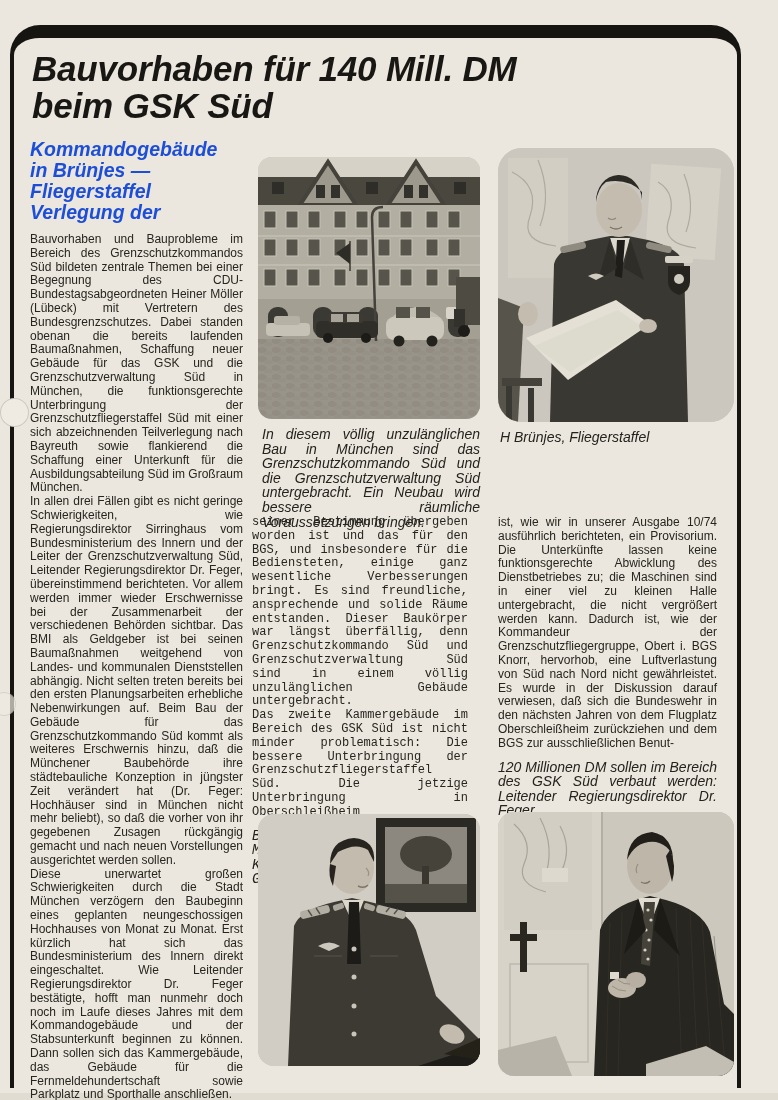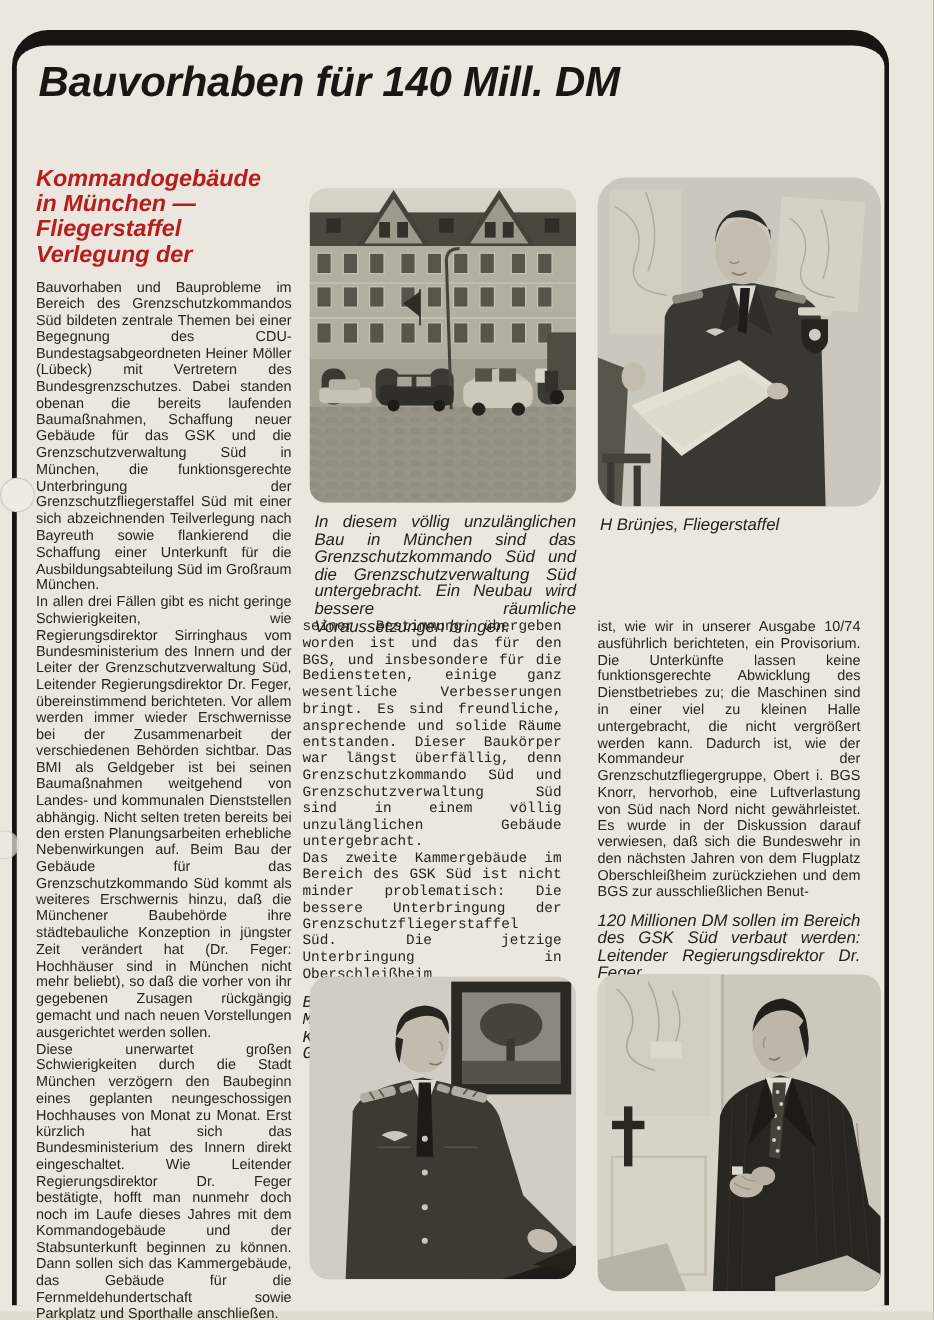--- a/index.html
+++ b/index.html
@@ -12,21 +12,21 @@
   .frame{position:absolute;left:10px;top:25px;width:731px;height:1063px;
     border-top:13px solid #161511;border-left:4px solid #161511;border-right:4px solid #161511;
     border-radius:30px 30px 0 0;box-sizing:border-box;pointer-events:none;}
   .hole{position:absolute;border-radius:50%;background:#efebe2;border:1px solid rgba(60,55,45,.18);}
   .hole-1{left:0px;top:398px;width:27px;height:27px;}
   .hole-2{left:-8px;top:692px;width:22px;height:22px;opacity:.7;}
   .title{position:absolute;left:32px;top:50px;margin:0;font-size:35px;line-height:37px;
     font-weight:bold;font-style:italic;color:#181713;letter-spacing:-0.2px;}
   .title span{display:block;}
   .subhead{position:absolute;left:30px;top:139px;margin:0;font-size:19.5px;line-height:21px;
-    font-weight:bold;font-style:italic;color:#b91c1c;}
+    font-weight:bold;font-style:italic;color:#1d4ed8;}
   .subhead span{display:block;}
   .col{position:absolute;font-size:12px;line-height:13.8px;text-align:justify;color:#26251f;}
   .col p{margin:0;}
   .col-left{left:30px;top:233px;width:213px;}
   .col-mid{left:252px;top:516px;width:216px;font-family:Liberation Mono, monospace;}
   .col-right{left:498px;top:516px;width:219px;}
   .caption{font-style:italic;font-size:14px;line-height:14.6px;color:#23221d;}
   .caption-building{position:absolute;left:262px;top:427px;width:218px;text-align:justify;}
   .caption-bruenjes{position:absolute;left:500px;top:430px;width:220px;}
   .caption-flow{margin-top:9px !important;text-align:justify;}
@@ -43,25 +43,26 @@
 
 <div class="page">
   <div class="edge-strip"></div>
   <div class="bottom-strip"></div>
   <div class="frame"></div>
   <div class="hole hole-1"></div>
   <div class="hole hole-2"></div>
 
   <h1 class="title">
     <span>Bauvorhaben für 140 Mill. DM</span>
+    <span>beim GSK Süd</span>
   </h1>
 
   <h2 class="subhead">
     <span>Kommandogebäude</span>
-    <span>in München —</span>
+    <span>in Brünjes —</span>
     <span>Fliegerstaffel</span>
     <span>Verlegung der</span>
   </h2>
 
   <div class="col col-left">
     <p>Bauvorhaben und Bauprobleme im Bereich des Grenzschutzkommandos Süd bildeten zentrale Themen bei einer Begegnung des CDU-Bundestagsabgeordneten Heiner Möller (Lübeck) mit Vertretern des Bundesgrenzschutzes. Dabei standen obenan die bereits laufenden Baumaßnahmen, Schaffung neuer Gebäude für das GSK und die Grenzschutzverwaltung Süd in München, die funktionsgerechte Unterbringung der Grenzschutzfliegerstaffel Süd mit einer sich abzeichnenden Teilverlegung nach Bayreuth sowie flankierend die Schaffung einer Unterkunft für die Ausbildungsabteilung Süd im Großraum München.</p>
     <p>In allen drei Fällen gibt es nicht geringe Schwierigkeiten, wie Regierungsdirektor Sirringhaus vom Bundesministerium des Innern und der Leiter der Grenzschutzverwaltung Süd, Leitender Regierungsdirektor Dr. Feger, übereinstimmend berichteten. Vor allem werden immer wieder Erschwernisse bei der Zusammenarbeit der verschiedenen Behörden sichtbar. Das BMI als Geldgeber ist bei seinen Baumaßnahmen weitgehend von Landes- und kommunalen Dienststellen abhängig. Nicht selten treten bereits bei den ersten Planungsarbeiten erhebliche Nebenwirkungen auf. Beim Bau der Gebäude für das Grenzschutzkommando Süd kommt als weiteres Erschwernis hinzu, daß die Münchener Baubehörde ihre städtebauliche Konzeption in jüngster Zeit verändert hat (Dr. Feger: Hochhäuser sind in München nicht mehr beliebt), so daß die vorher von ihr gegebenen Zusagen rückgängig gemacht und nach neuen Vorstellungen ausgerichtet werden sollen.</p>
     <p>Diese unerwartet großen Schwierigkeiten durch die Stadt München verzögern den Baubeginn eines geplanten neungeschossigen Hochhauses von Monat zu Monat. Erst kürzlich hat sich das Bundesministerium des Innern direkt eingeschaltet. Wie Leitender Regierungsdirektor Dr. Feger bestätigte, hofft man nunmehr doch noch im Laufe dieses Jahres mit dem Kommandogebäude und der Stabsunterkunft beginnen zu können. Dann sollen sich das Kammergebäude, das Gebäude für die Fernmeldehundertschaft sowie Parkplatz und Sporthalle anschließen.</p>
 
   </div>

